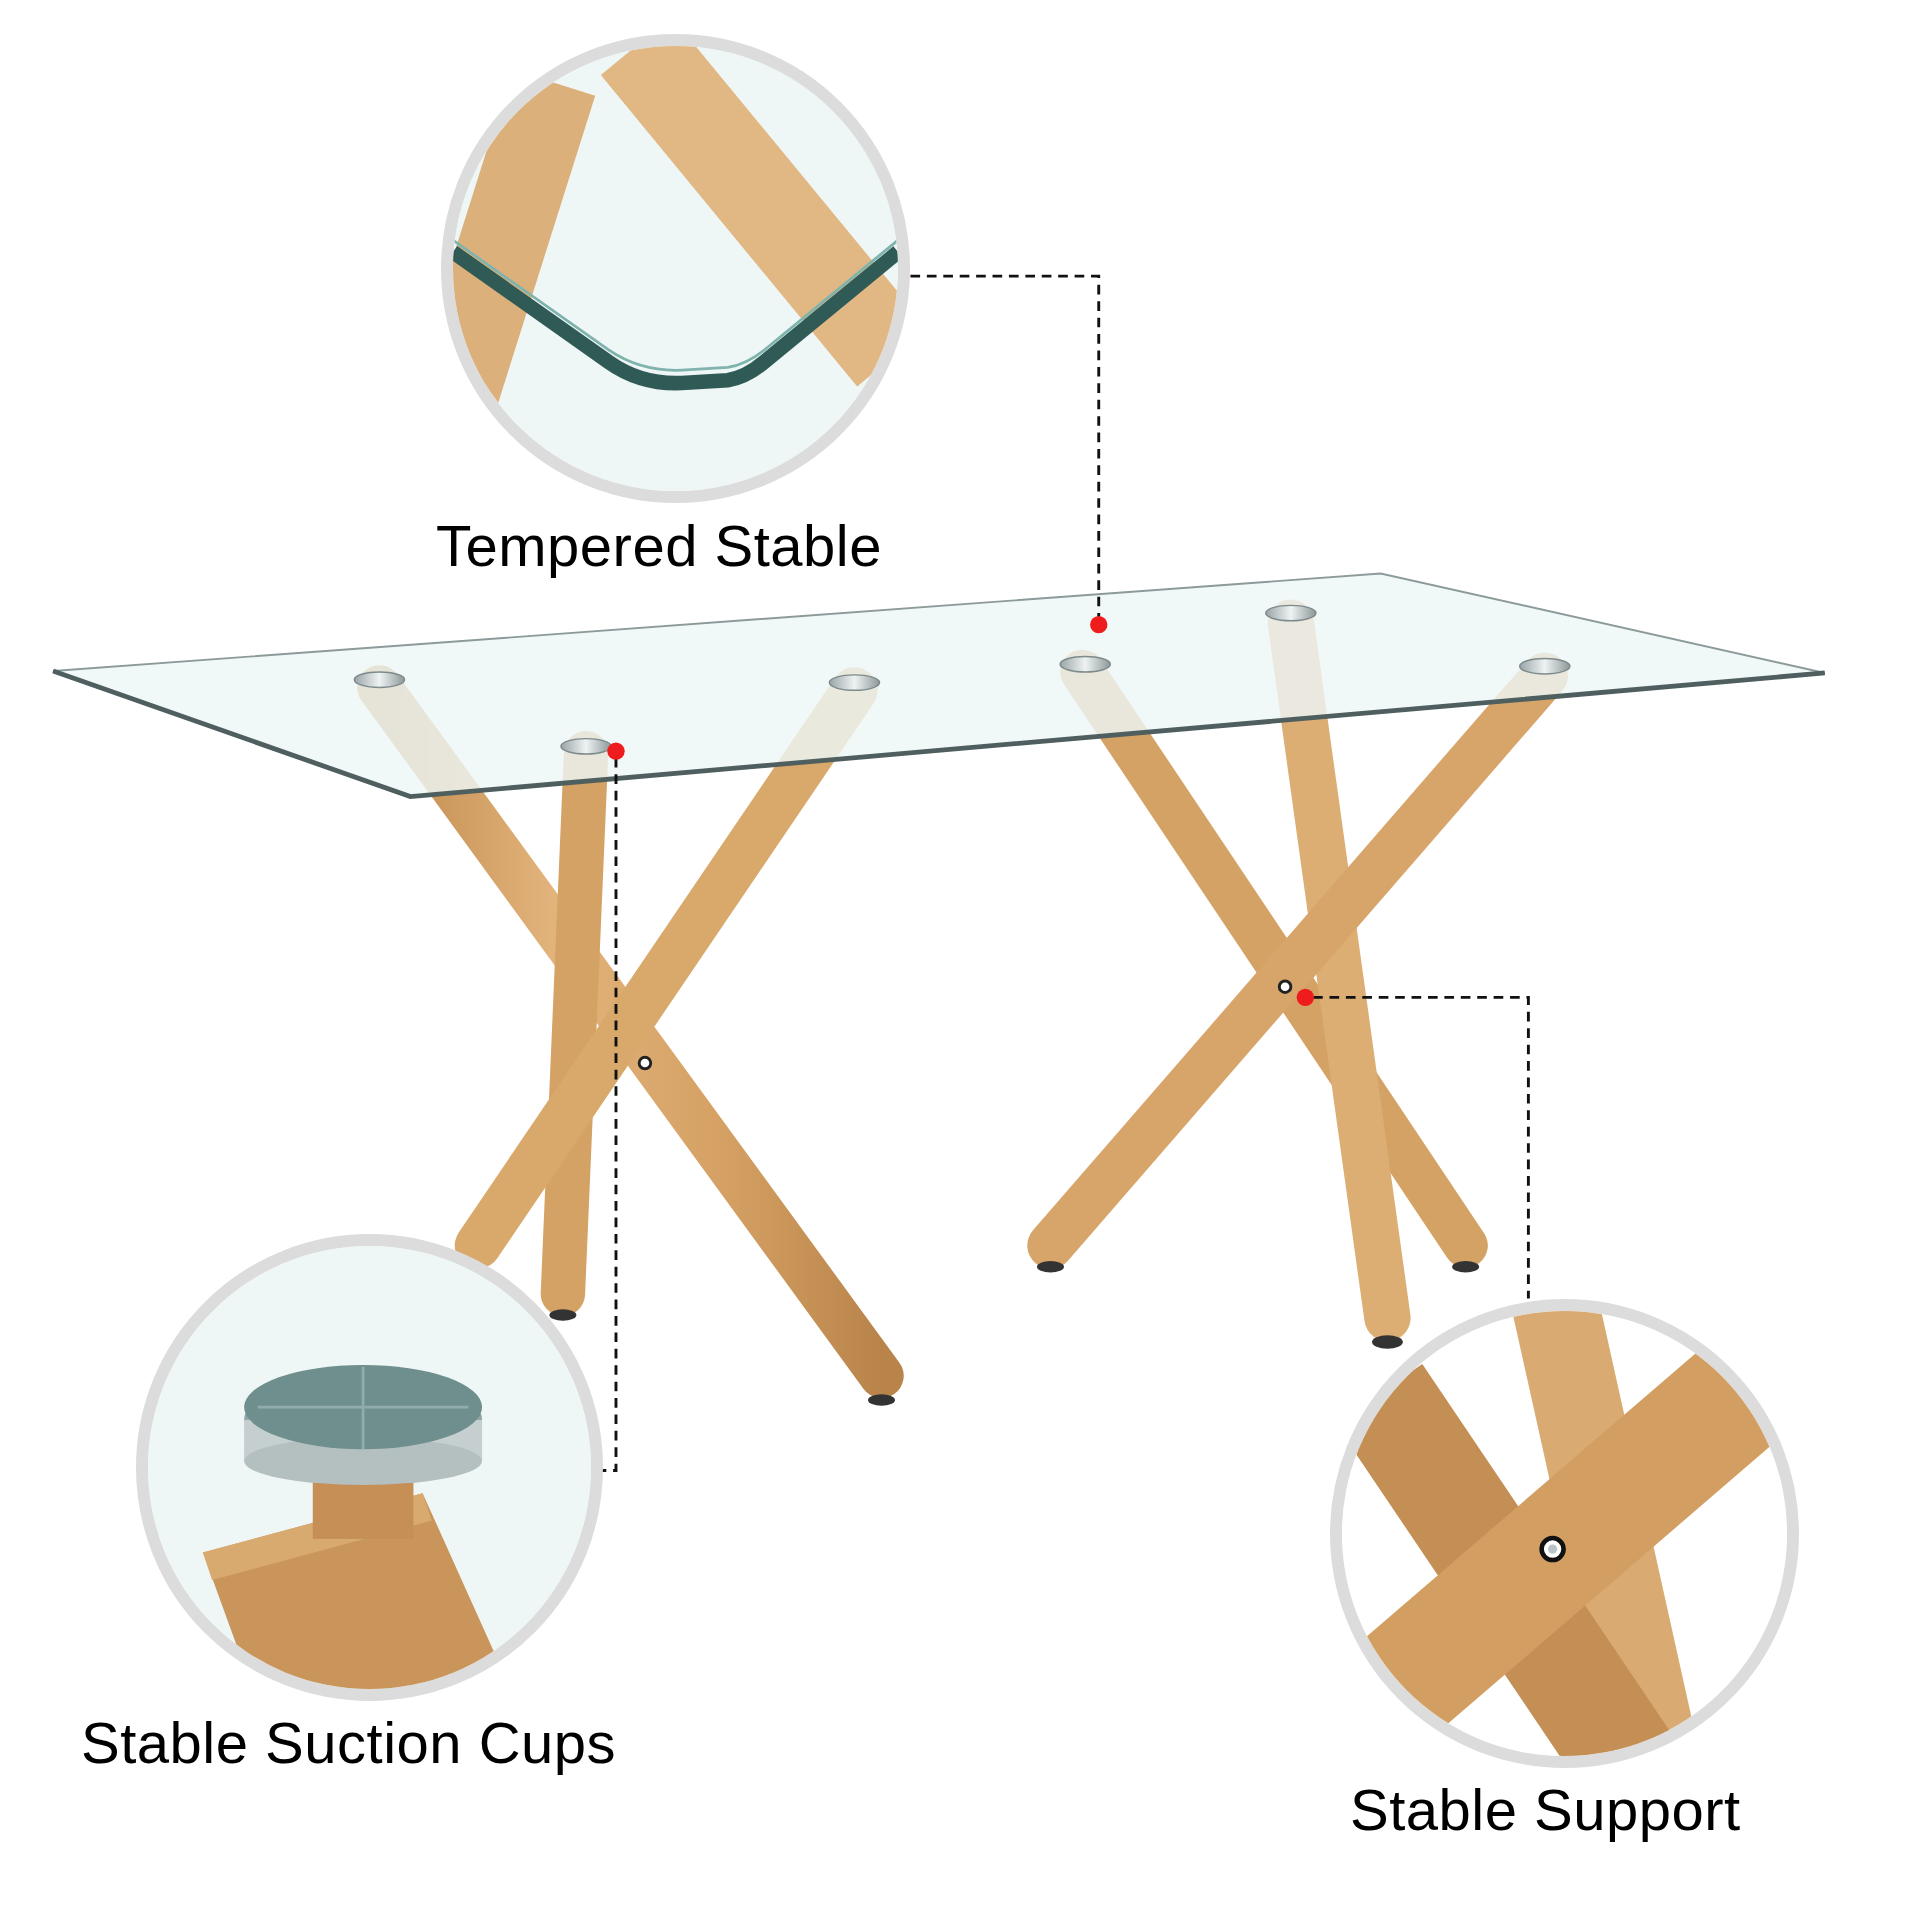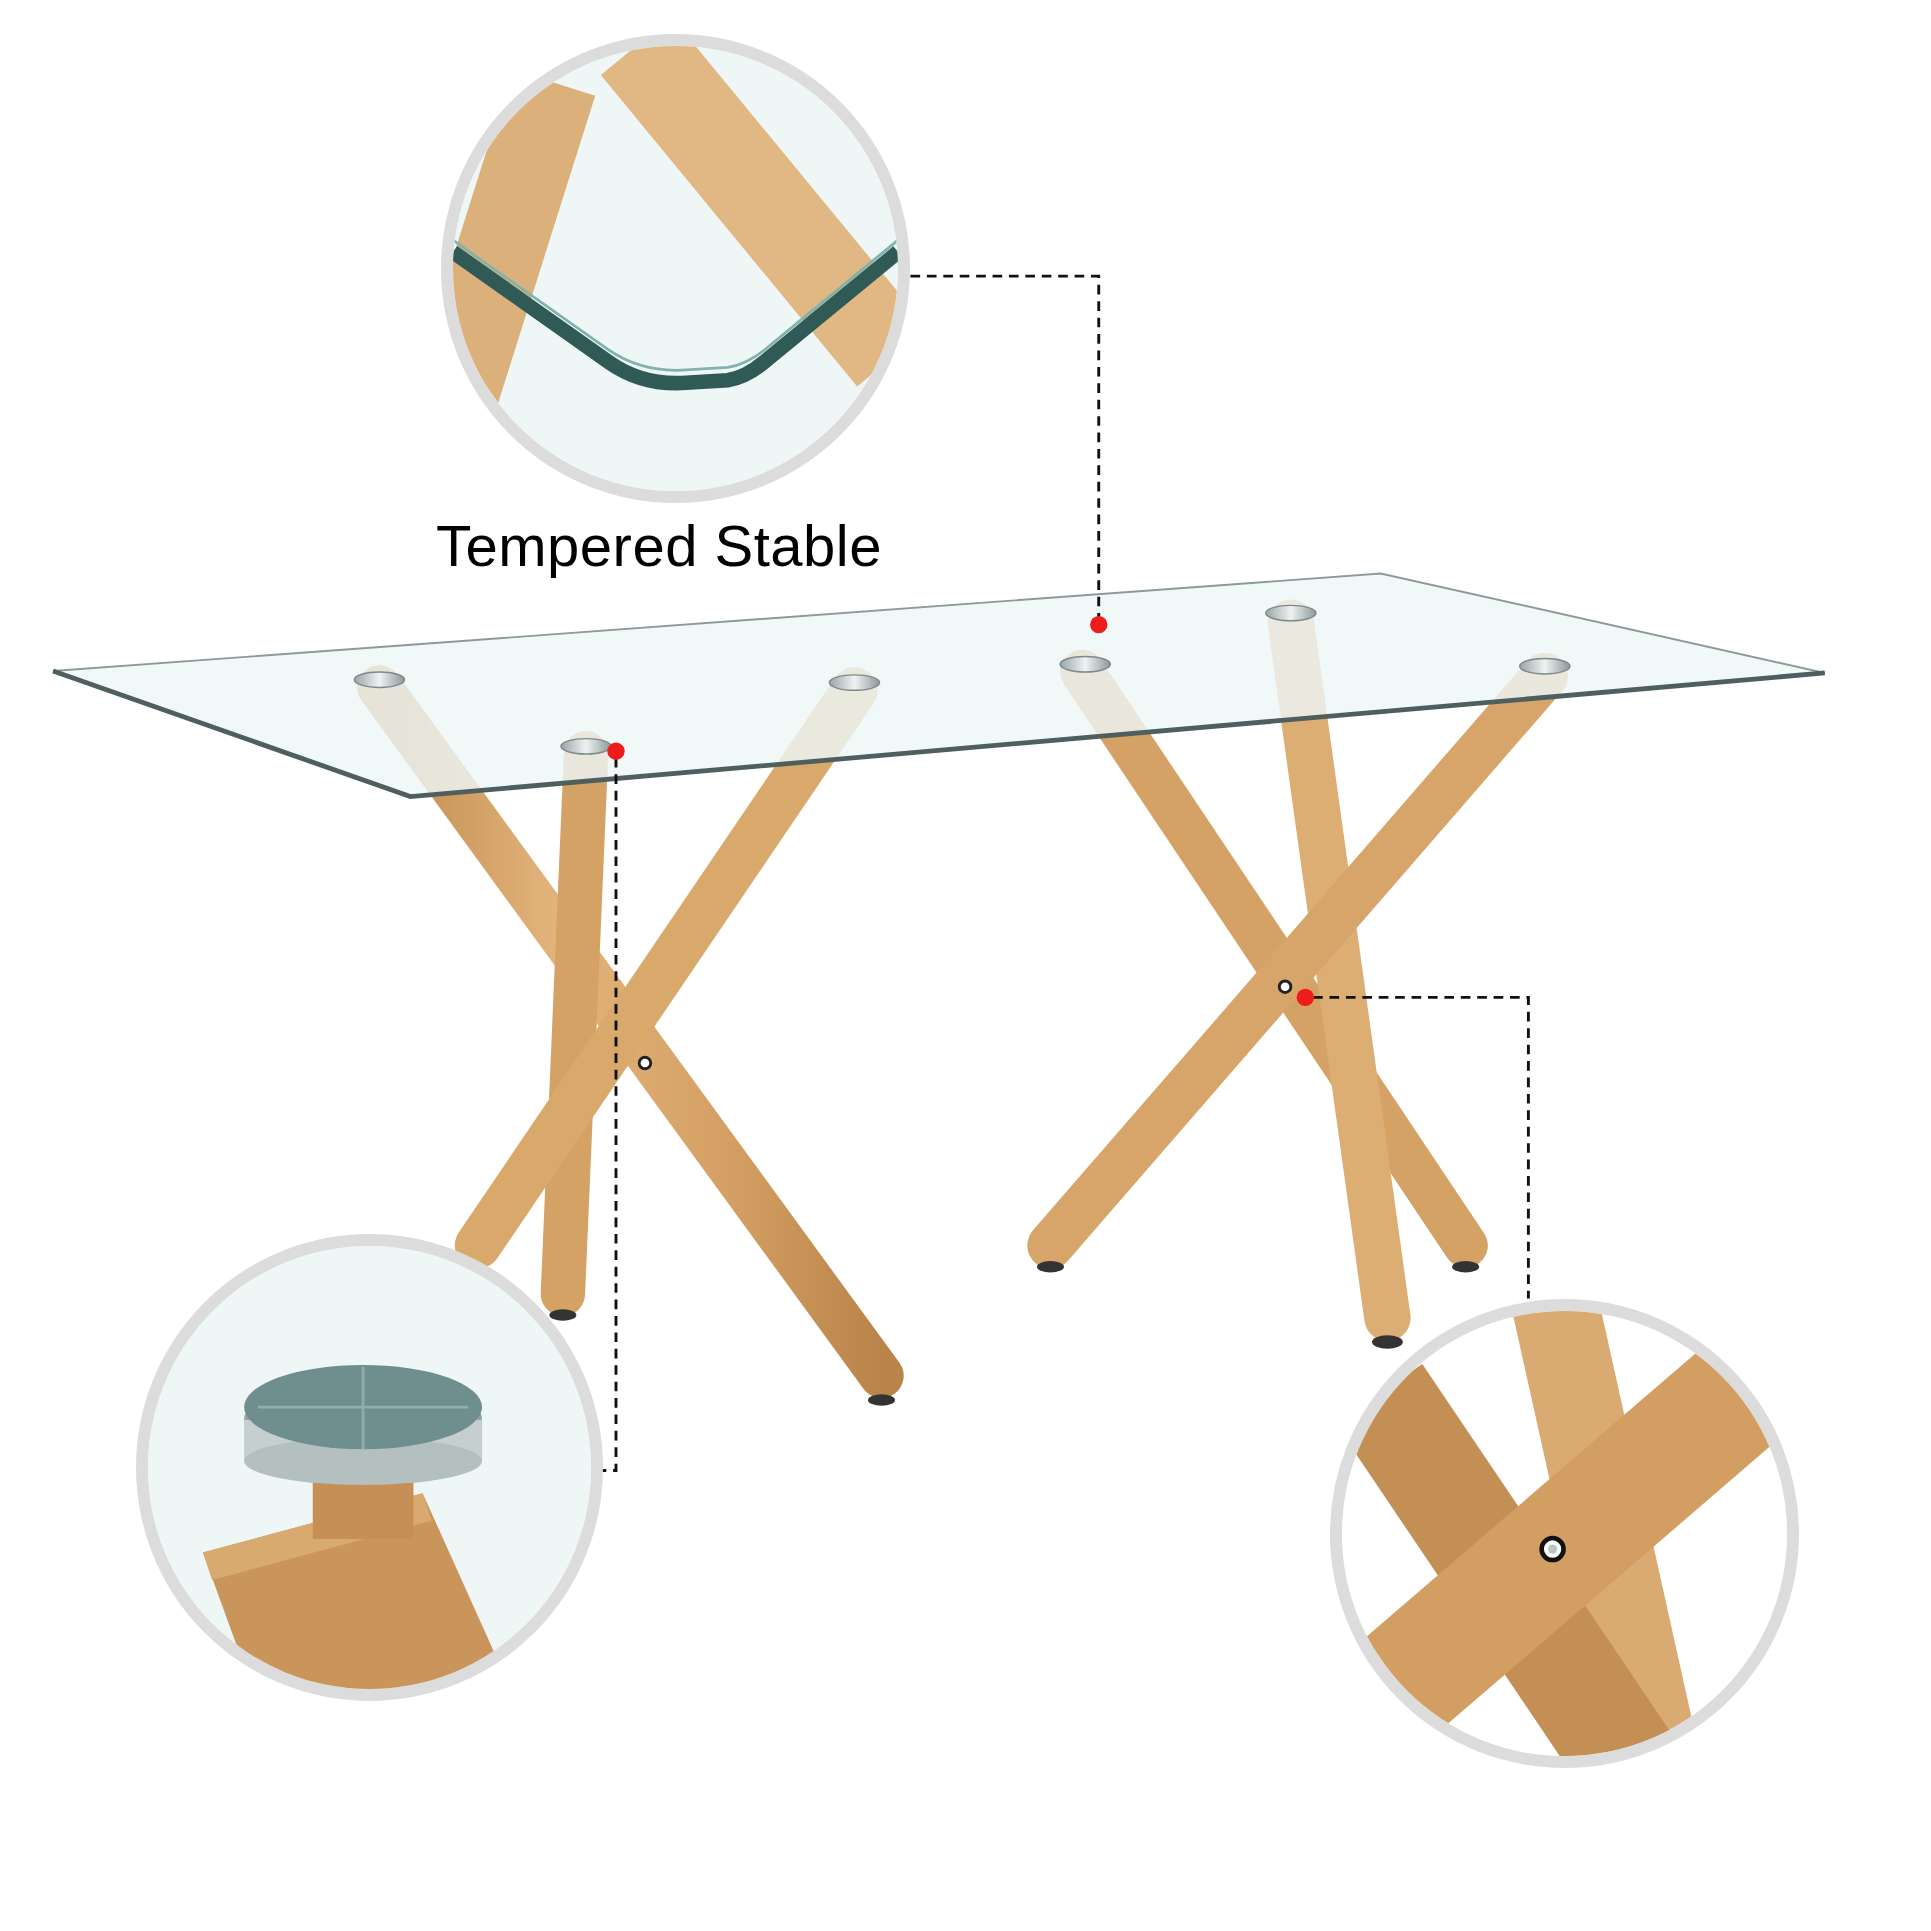--- a/index.html
+++ b/index.html
@@ -89,26 +89,28 @@
       <polygon points="60,335 300,270 390,470 120,500" fill="#c9955a"></polygon>
       <polygon points="60,335 300,270 310,300 70,365" fill="#d9aa70"></polygon>
       <rect x="180" y="240" width="110" height="80" fill="#c58f55"></rect>
       <ellipse cx="235" cy="190" rx="130" ry="48" fill="#8fa4a6"></ellipse>
       <rect x="105" y="190" width="260" height="45" fill="url(#metalG2)" style="fill:#c6cfd0"></rect>
       <ellipse cx="235" cy="235" rx="130" ry="26" fill="#b4bfc0"></ellipse>
       <ellipse cx="235" cy="176" rx="130" ry="46" fill="#6e8f8d"></ellipse>
       <path d="M120,176 L350,176 M235,132 L235,222" stroke="#a9c2c0" stroke-width="3" opacity="0.6"></path>
     </svg>
   </div>
+  <div class="label" style="left:81px; top:1714px;">Stable Suction Cups</div>
 
   <div class="detail-circle" style="left:1330px; top:1299px; width:469px; height:469px;">
     <svg viewBox="0 0 486 486">
       <rect width="486" height="486" fill="#ffffff"></rect>
       <line x1="230" y1="-20" x2="350" y2="520" stroke="#d9aa72" stroke-width="95"></line>
       <line x1="40" y1="90" x2="330" y2="520" stroke="#c48f55" stroke-width="115"></line>
       <line x1="470" y1="60" x2="40" y2="430" stroke="#d29e62" stroke-width="130"></line>
       <circle cx="230" cy="260" r="12" fill="#ffffff" stroke="#111" stroke-width="5"></circle>
       <circle cx="230" cy="260" r="5" fill="#b8c4c6"></circle>
     </svg>
   </div>
+  <div class="label" style="left:1350px; top:1781px;">Stable Support</div>
 
 </div>
 
 
 </body></html>

